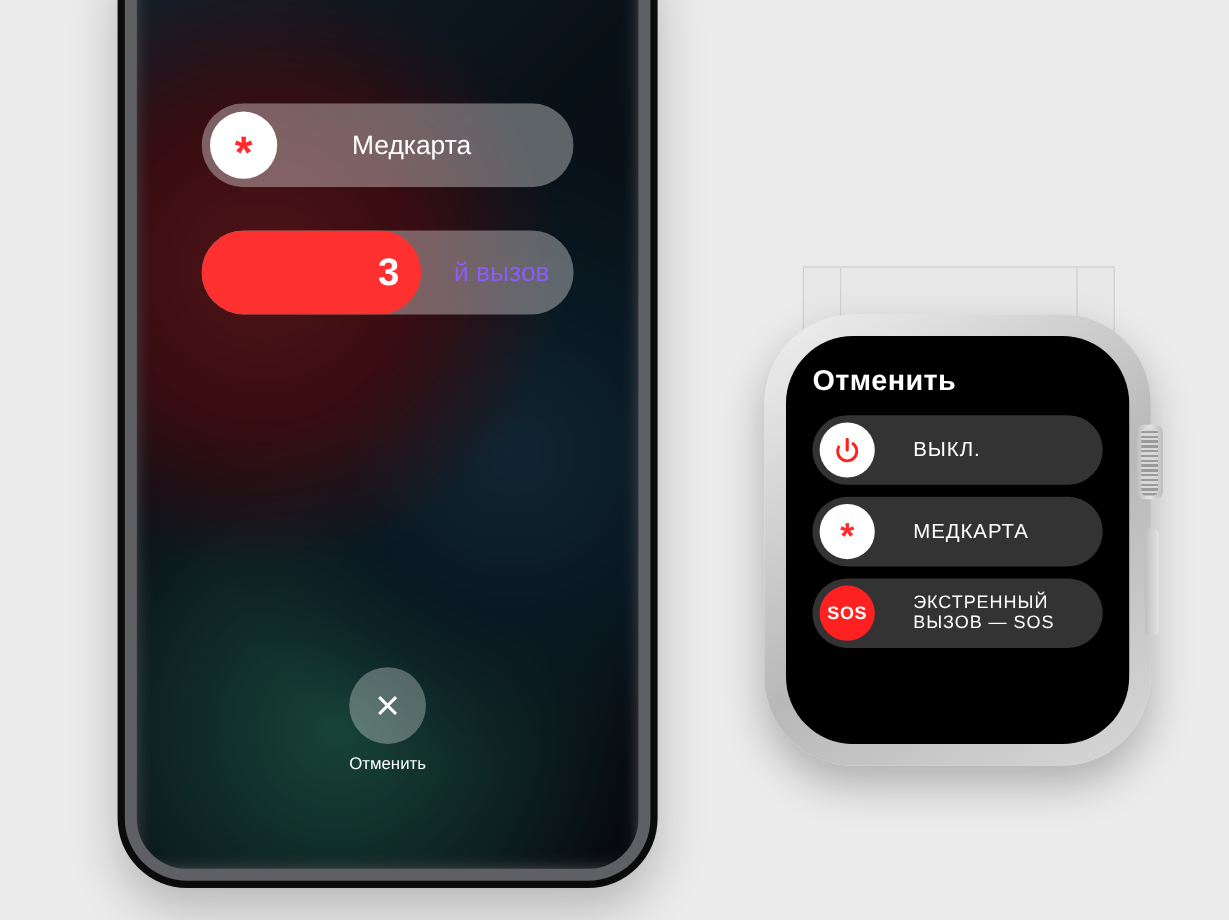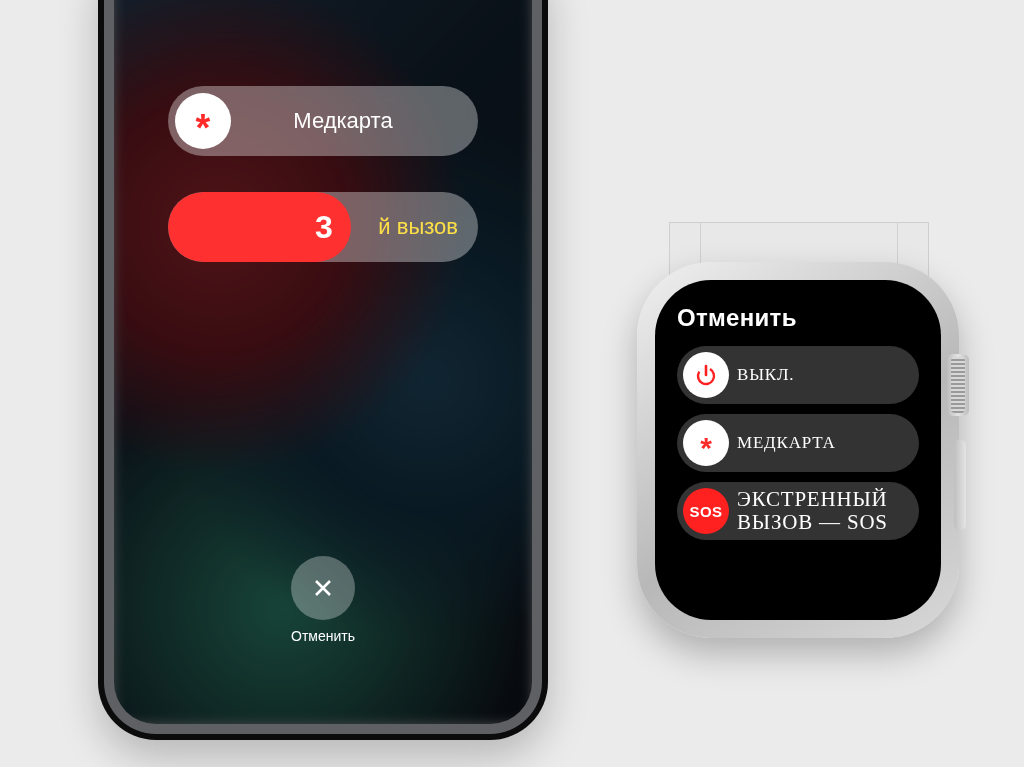--- a/index.html
+++ b/index.html
@@ -24,21 +24,21 @@
 
 .phone-slider{position:relative;width:310px;height:70px;border-radius:40px;margin-top:24px;background:rgba(255,255,255,.35);backdrop-filter:blur(6px);display:flex;align-items:center;}
 .phone-slider:first-of-type{margin-top:130px;}
 .phone-slider .knob{position:absolute;left:7px;top:7px;width:56px;height:56px;border-radius:50%;background:#fff;display:flex;align-items:center;justify-content:center;color:#ff2b2b;font-size:28px;font-weight:700;}
 .phone-slider .slider-label{flex:1;text-align:center;color:#fff;font-size:22px;font-weight:400;padding-left:40px;}
 
 
 .sos-slider{position:relative;width:310px;height:70px;border-radius:40px;margin-top:36px;background:rgba(255,255,255,.35);display:flex;align-items:center;overflow:hidden;}
 .sos-fill{position:absolute;left:0;top:0;height:100%;width:59%;background:#ff3030;border-radius:40px;}
 .sos-fill .countdown{position:absolute;right:18px;top:50%;transform:translateY(-50%);color:#fff;font-size:32px;font-weight:700;}
-.sos-slider .remain-label{position:absolute;right:20px;top:50%;transform:translateY(-50%);color:#fde047;font-size:22px;}
+.sos-slider .remain-label{position:absolute;right:20px;top:50%;transform:translateY(-50%);color:#8b5cf6;font-size:22px;}
 
 
 .cancel-wrap{position:absolute;left:0;right:0;bottom:80px;display:flex;flex-direction:column;align-items:center;gap:8px;}
 .cancel-circle{width:64px;height:64px;border-radius:50%;background:rgba(255,255,255,.30);display:flex;align-items:center;justify-content:center;}
 .cancel-circle svg{width:24px;height:24px;stroke:#fff;stroke-width:2.6;fill:none;}
 .cancel-text{color:#fff;font-size:14px;}
 
 
 .watch{position:absolute;left:613px;top:262px;width:370px;height:376px;}
 .watch-band-top{position:absolute;left:56px;top:-40px;width:258px;height:60px;background:#e8e8e8;border:1px solid #cfcfcf;}
@@ -49,22 +49,22 @@
 .watch-crown{position:absolute;right:-10px;top:92px;width:22px;height:62px;background:linear-gradient(90deg,#bcbcbc,#e4e4e4,#bcbcbc);border-radius:6px;}
 .watch-crown::before{content:"";position:absolute;inset:3px 4px;background:repeating-linear-gradient(0deg,#9a9a9a 0 2px,#d8d8d8 2px 4px);border-radius:4px;}
 .watch-button{position:absolute;right:-7px;top:178px;width:12px;height:90px;background:linear-gradient(90deg,#bfbfbf,#e4e4e4);border-radius:5px;}
 
 .watch-title{font-size:24px;font-weight:600;margin-bottom:14px;letter-spacing:.3px;}
 
 .watch-slider{position:relative;width:100%;height:58px;border-radius:32px;background:#333;display:flex;align-items:center;margin-bottom:10px;}
 .watch-slider .knob{position:absolute;left:6px;top:6px;width:46px;height:46px;border-radius:50%;background:#fff;display:flex;align-items:center;justify-content:center;}
 .watch-slider .knob.red{background:#ff2020;color:#ffffff;}
 .watch-slider .knob svg{width:24px;height:24px;}
-.watch-slider .label{flex:1;padding-left:60px;font-size:17px;letter-spacing:.8px;line-height:1.1;font-family:Liberation Serif, serif;}
-.watch-slider .label.two-line{font-size:21px;}
+.watch-slider .label{flex:1;padding-left:84px;font-size:17px;letter-spacing:.8px;line-height:1.1;}
+.watch-slider .label.two-line{font-size:15px;}
 
 .asterisk-glyph{color:#ff2b2b;font-size:30px;font-weight:700;line-height:1;position:relative;top:5px;}
 </style>
 </head>
 <body>
 
 <div class="stage">
 
   <div class="iphone">
     <div class="iphone-bezel"></div>

